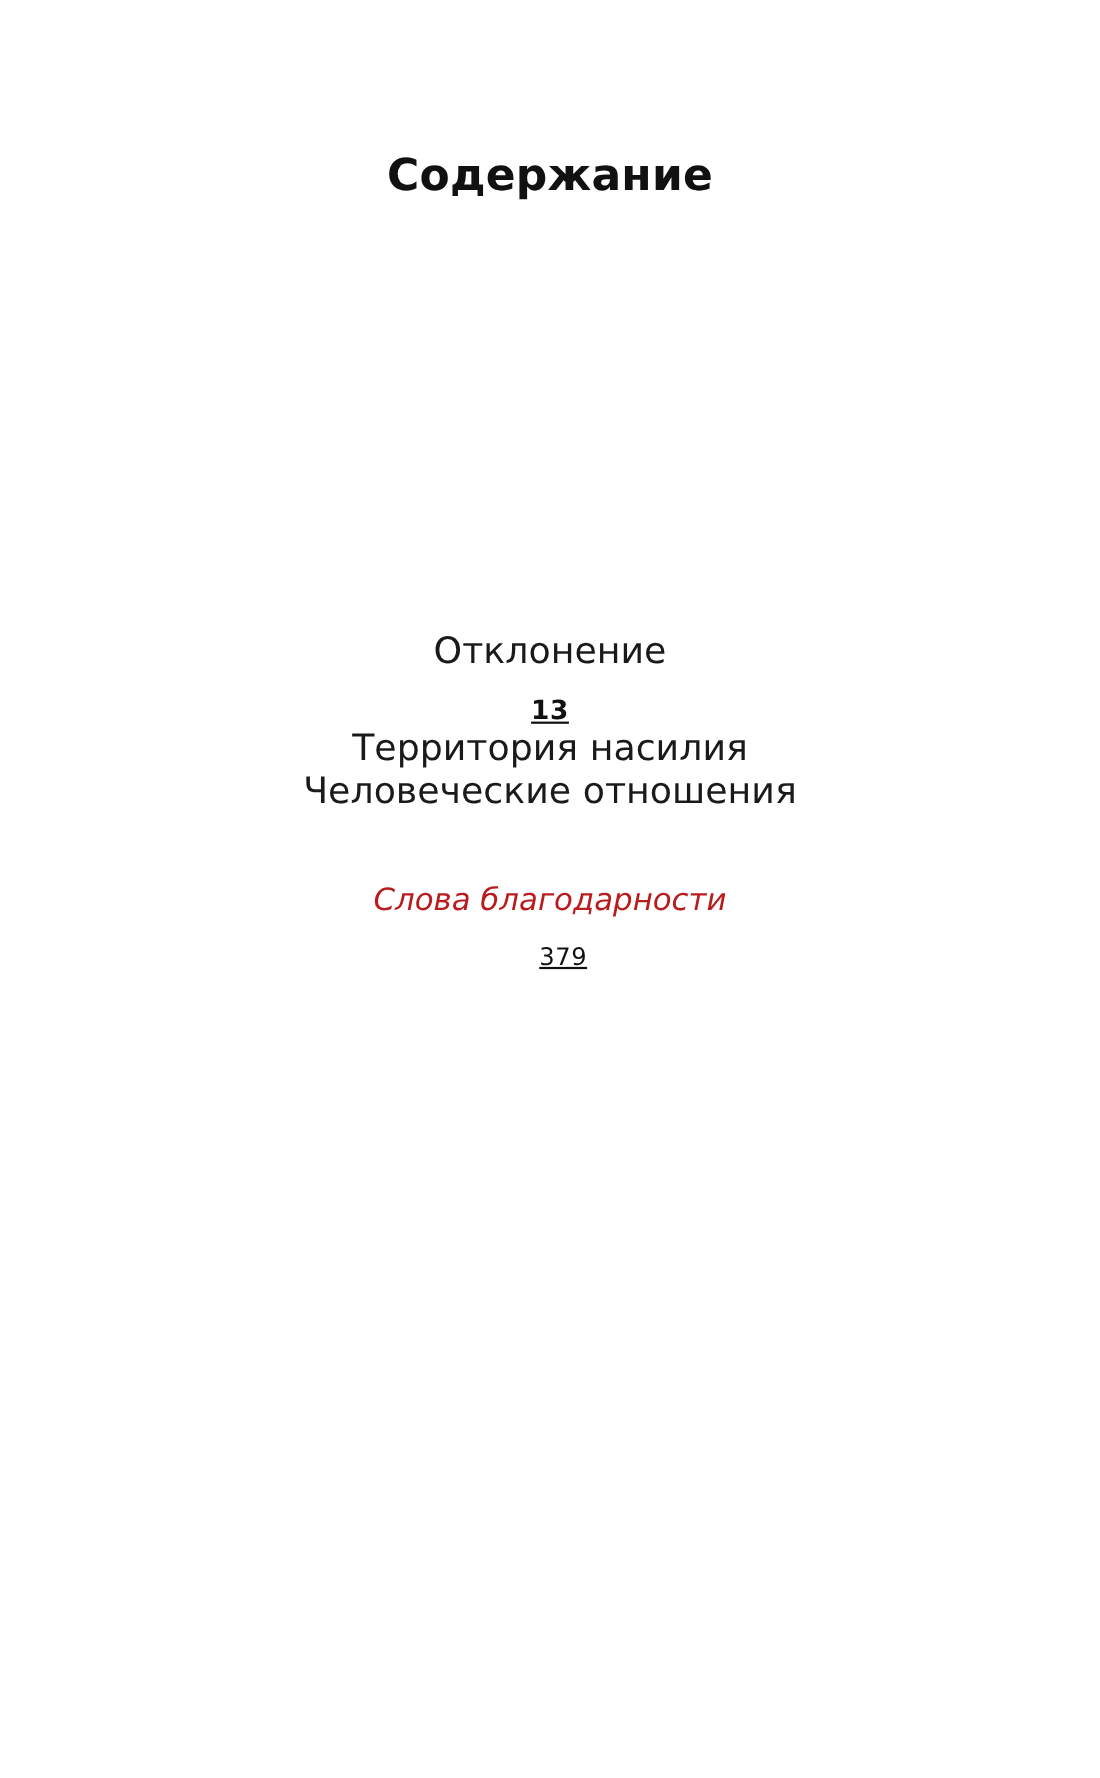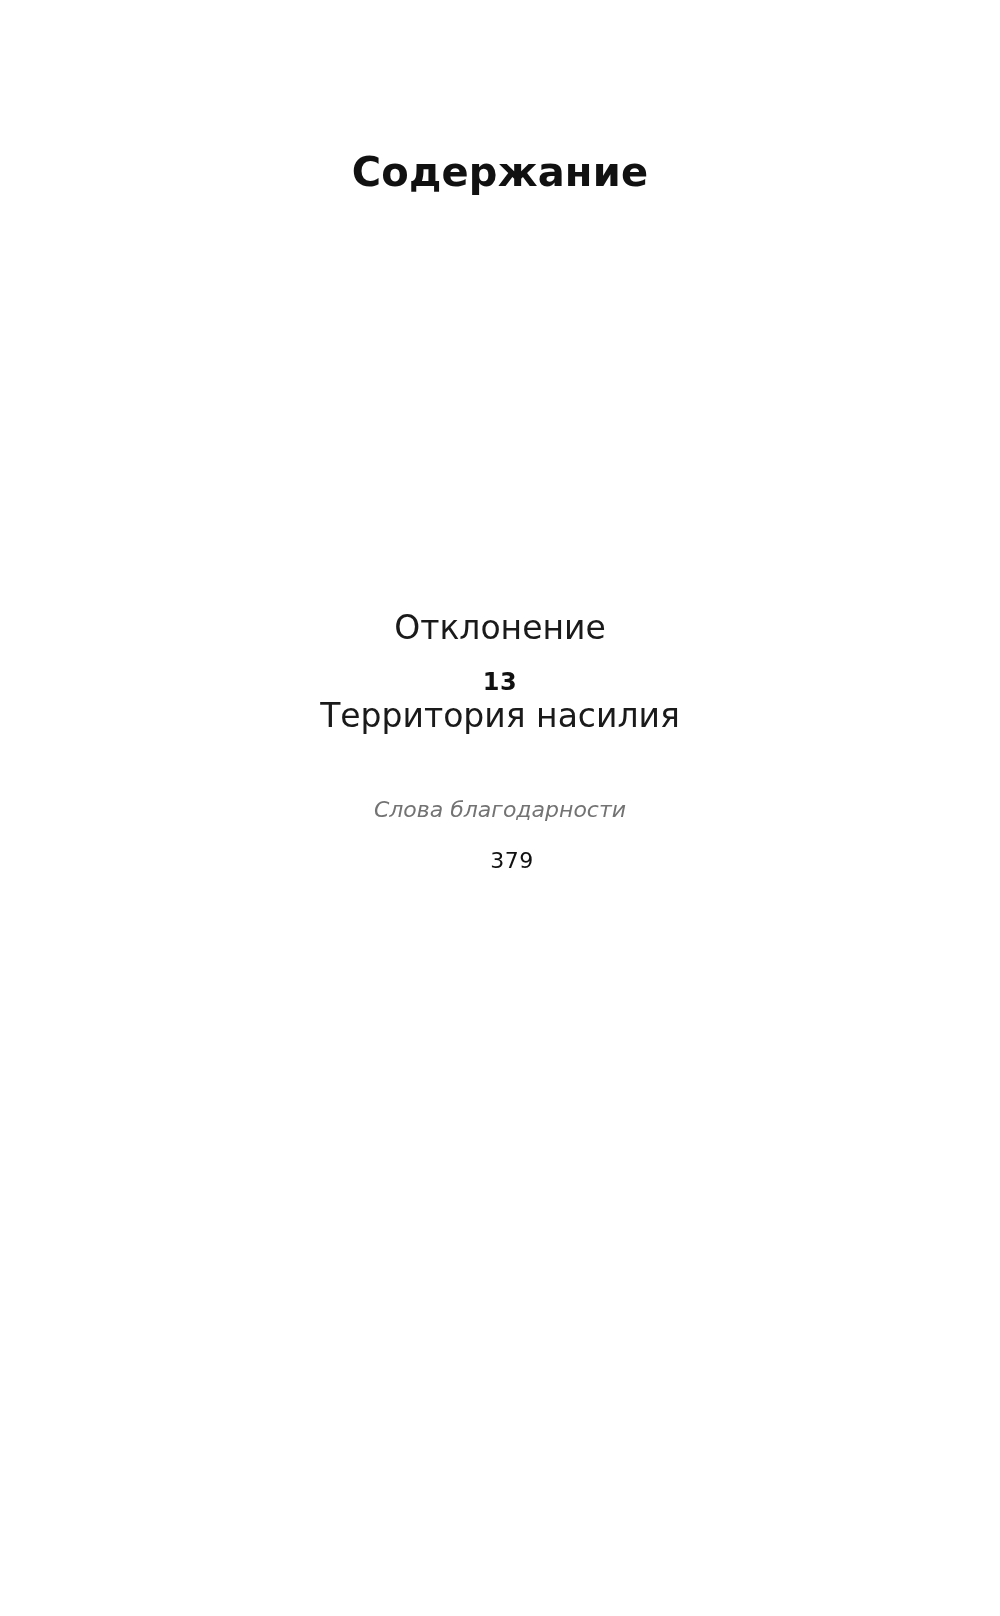--- a/index.html
+++ b/index.html
@@ -16,32 +16,32 @@
     overflow: hidden;
   }
   .page {
     width: 1000px;
     height: 1616px;
     position: relative;
     box-sizing: border-box;
   }
   .toc-title {
     position: absolute;
-    top: 122px;
+    top: 110px;
     left: 0;
     width: 1000px;
     text-align: center;
     font-size: 40px;
     font-weight: bold;
     letter-spacing: 0.2px;
     color: #111111;
   }
   .toc-list {
     position: absolute;
-    top: 608px;
+    top: 572px;
     left: 0;
     width: 1000px;
   }
   .toc-entry {
     width: 100%;
     text-align: center;
     margin: 0;
   }
   .entry-label {
     display: block;
@@ -50,29 +50,30 @@
     color: #1a1a1a;
     line-height: 1.2;
   }
   .entry-page {
     display: block;
     font-size: 24px;
     font-weight: bold;
     color: #111111;
     margin-top: 20px;
     letter-spacing: 0.5px;
+    text-decoration: underline;
   }
   
   .toc-entry + .toc-entry {
   }
   
   .toc-entry.italic .entry-label {
-    font-size: 22px;
+    font-size: 28px;
     font-style: italic;
-    color: #737373;
+    color: #b91c1c;
   }
   .toc-entry.italic .entry-page {
     font-size: 22px;
     font-weight: normal;
     margin-top: 24px;
     padding-left: 24px;
   }
   .toc-entry.italic {
     margin-top: 62px;
   }
@@ -89,20 +90,21 @@
     <div class="toc-entry">
       <span class="entry-label">Отклонение</span>
       <span class="entry-page">13</span>
     </div>
 
     <div class="toc-entry">
       <span class="entry-label">Территория насилия</span>
     </div>
 
     <div class="toc-entry">
+      <span class="entry-label">Человеческие отношения</span>
     </div>
 
     <div class="toc-entry italic">
       <span class="entry-label">Слова благодарности</span>
       <span class="entry-page">379</span>
     </div>
 
   </div>
 </div>
 

